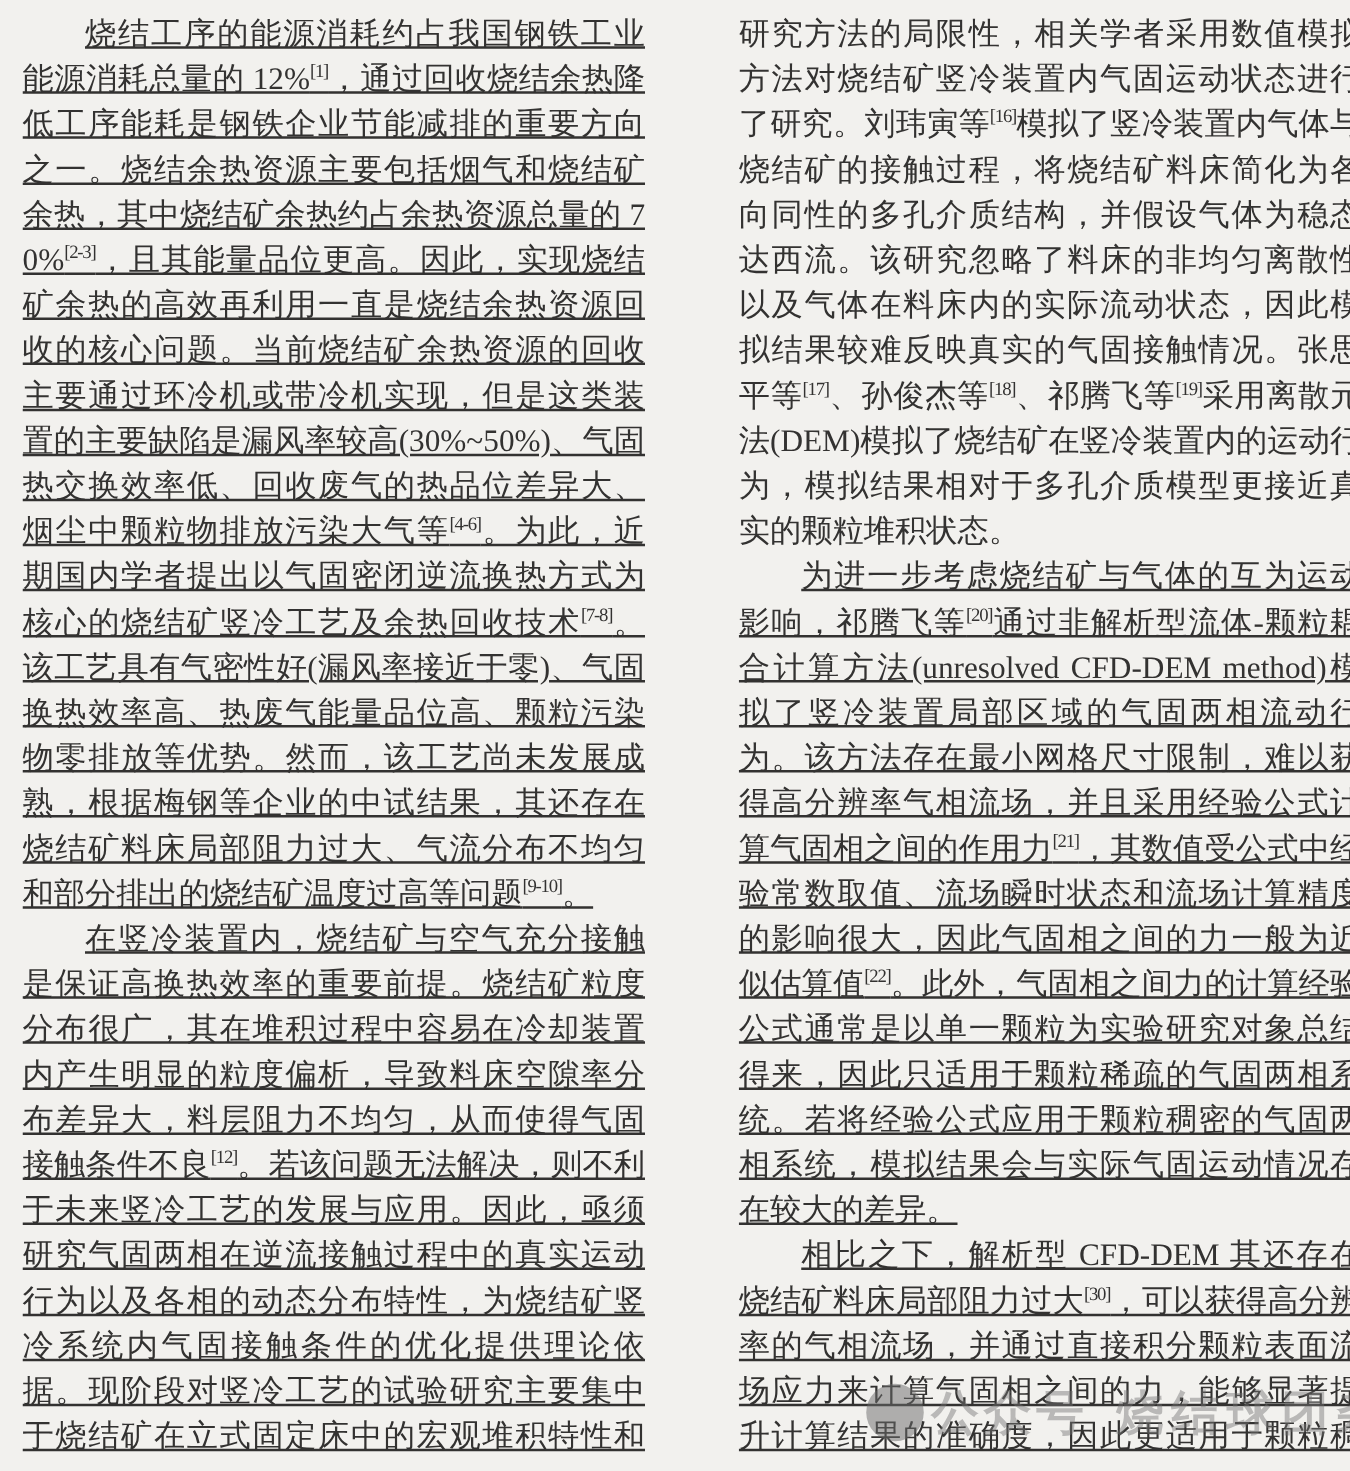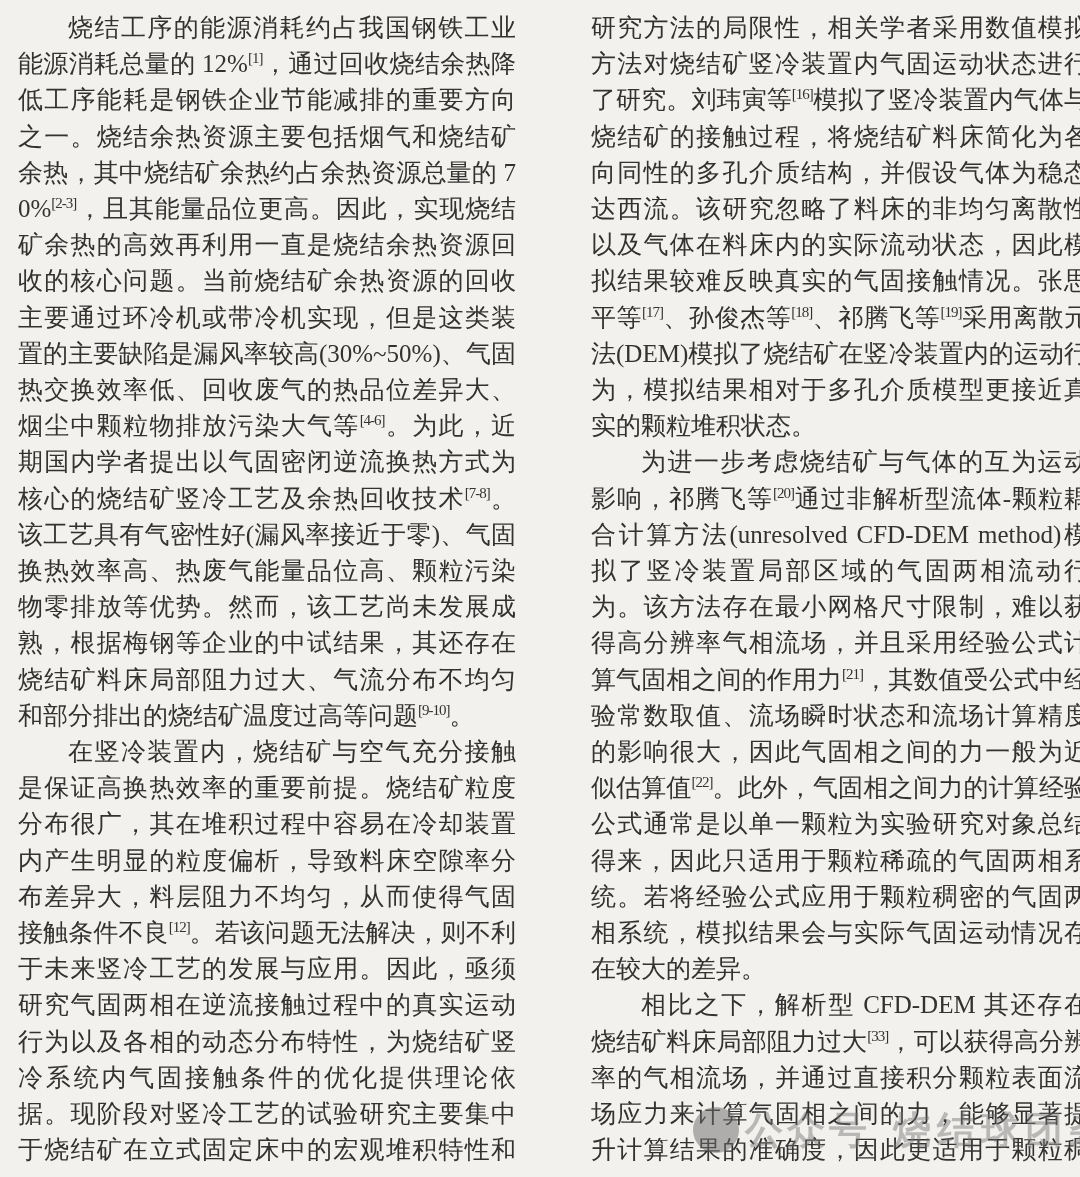--- a/index.html
+++ b/index.html
@@ -29,21 +29,21 @@
   .column.right { left: 591px; }
   .para {
     margin: 0;
     font-size: 25px;
     line-height: 36.2px;
     color: #333231;
     text-align: justify;
     text-justify: inter-ideograph;
     word-break: break-all;
   }
-  .para.indent { text-indent: 2em; }
+  .para.indent { text-indent: 2em; text-decoration: underline; }
   .para sup {
     font-size: 15px;
     line-height: 0;
     vertical-align: super;
     letter-spacing: -1px;
   }
   .watermark {
     position: absolute;
     left: 693px;
     top: 1103px;
@@ -75,21 +75,21 @@
 <div class="page">
 
   <div class="column left">
       <p class="para indent" style="color: rgb(51, 50, 49);"><span>烧结工序的能源消耗约占我国钢铁工业能源消耗总量的 12%</span><sup>[1]</sup><span>，通过回收烧结余热降低工序能耗是钢铁企业节能减排的重要方向之一。烧结余热资源主要包括烟气和烧结矿余热，其中烧结矿余热约占余热资源总量的 70%</span><sup>[2-3]</sup><span>，且其能量品位更高。因此，实现烧结矿余热的高效再利用一直是烧结余热资源回收的核心问题。当前烧结矿余热资源的回收主要通过环冷机或带冷机实现，但是这类装置的主要缺陷是漏风率较高(30%~50%)、气固热交换效率低、回收废气的热品位差异大、烟尘中颗粒物排放污染大气等</span><sup>[4-6]</sup><span>。为此，近期国内学者提出以气固密闭逆流换热方式为核心的烧结矿竖冷工艺及余热回收技术</span><sup>[7-8]</sup><span>。该工艺具有气密性好(漏风率接近于零)、气固换热效率高、热废气能量品位高、颗粒污染物零排放等优势。然而，该工艺尚未发展成熟，根据梅钢等企业的中试结果，其还存在烧结矿料床局部阻力过大、气流分布不均匀和部分排出的烧结矿温度过高等问题</span><sup>[9-10]</sup><span>。</span></p>
       <p class="para indent" style="color: rgb(51, 50, 49);"><span>在竖冷装置内，烧结矿与空气充分接触是保证高换热效率的重要前提。烧结矿粒度分布很广，其在堆积过程中容易在冷却装置内产生明显的粒度偏析，导致料床空隙率分布差异大，料层阻力不均匀，从而使得气固接触条件不良</span><sup>[12]</sup><span>。若该问题无法解决，则不利于未来竖冷工艺的发展与应用。因此，亟须研究气固两相在逆流接触过程中的真实运动行为以及各相的动态分布特性，为烧结矿竖冷系统内气固接触条件的优化提供理论依据。现阶段对竖冷工艺的试验研究主要集中于烧结矿在立式固定床中的宏观堆积特性和气体阻力特性</span></p>
     </div>
 
   <div class="column right">
       <p class="para" style="color: rgb(51, 50, 49);"><span>研究方法的局限性，相关学者采用数值模拟方法对烧结矿竖冷装置内气固运动状态进行了研究。刘玮寅等</span><sup>[16]</sup><span>模拟了竖冷装置内气体与烧结矿的接触过程，将烧结矿料床简化为各向同性的多孔介质结构，并假设气体为稳态达西流。该研究忽略了料床的非均匀离散性以及气体在料床内的实际流动状态，因此模拟结果较难反映真实的气固接触情况。张思平等</span><sup>[17]</sup><span>、孙俊杰等</span><sup>[18]</sup><span>、祁腾飞等</span><sup>[19]</sup><span>采用离散元法(DEM)模拟了烧结矿在竖冷装置内的运动行为，模拟结果相对于多孔介质模型更接近真实的颗粒堆积状态。</span></p>
       <p class="para indent" style="color: rgb(51, 50, 49);"><span>为进一步考虑烧结矿与气体的互为运动影响，祁腾飞等</span><sup>[20]</sup><span>通过非解析型流体-颗粒耦合计算方法(unresolved CFD-DEM method)模拟了竖冷装置局部区域的气固两相流动行为。该方法存在最小网格尺寸限制，难以获得高分辨率气相流场，并且采用经验公式计算气固相之间的作用力</span><sup>[21]</sup><span>，其数值受公式中经验常数取值、流场瞬时状态和流场计算精度的影响很大，因此气固相之间的力一般为近似估算值</span><sup>[22]</sup><span>。此外，气固相之间力的计算经验公式通常是以单一颗粒为实验研究对象总结得来，因此只适用于颗粒稀疏的气固两相系统。若将经验公式应用于颗粒稠密的气固两相系统，模拟结果会与实际气固运动情况存在较大的差异。</span></p>
-      <p class="para indent" style="color: rgb(51, 50, 49);"><span>相比之下，解析型 CFD-DEM 其还存在烧结矿料床局部阻力过大</span><sup>[33]</sup><span>，可以获得高分辨率的气相流场，并通过直接积分颗粒表面流场应力来计算气固相之间的力，能够显著提升计算结果的准确度，因此更适用于颗粒稠密的烧结矿竖冷气固多相系统。由于解析型算法的计算量很大，目前大多应用于小尺寸且颗粒较少的气固系统，尚无在冶金领域大规模气固系统中应用的先例。为此，本文借助高性能计算集群首次将解析型耦合算法</span></p>
+      <p class="para indent" style="color: rgb(51, 50, 49);"><span>相比之下，解析型 CFD-DEM 其还存在烧结矿料床局部阻力过大</span><sup>[30]</sup><span>，可以获得高分辨率的气相流场，并通过直接积分颗粒表面流场应力来计算气固相之间的力，能够显著提升计算结果的准确度，因此更适用于颗粒稠密的烧结矿竖冷气固多相系统。由于解析型算法的计算量很大，目前大多应用于小尺寸且颗粒较少的气固系统，尚无在冶金领域大规模气固系统中应用的先例。为此，本文借助高性能计算集群首次将解析型耦合算法</span></p>
     </div>
 
   <div class="watermark">
     <span class="wm-circle"></span>
     <span class="wm-text">公众号</span>
     <span class="wm-text wm-name">烧结球团杂志</span>
   </div>
 
 </div>
 

